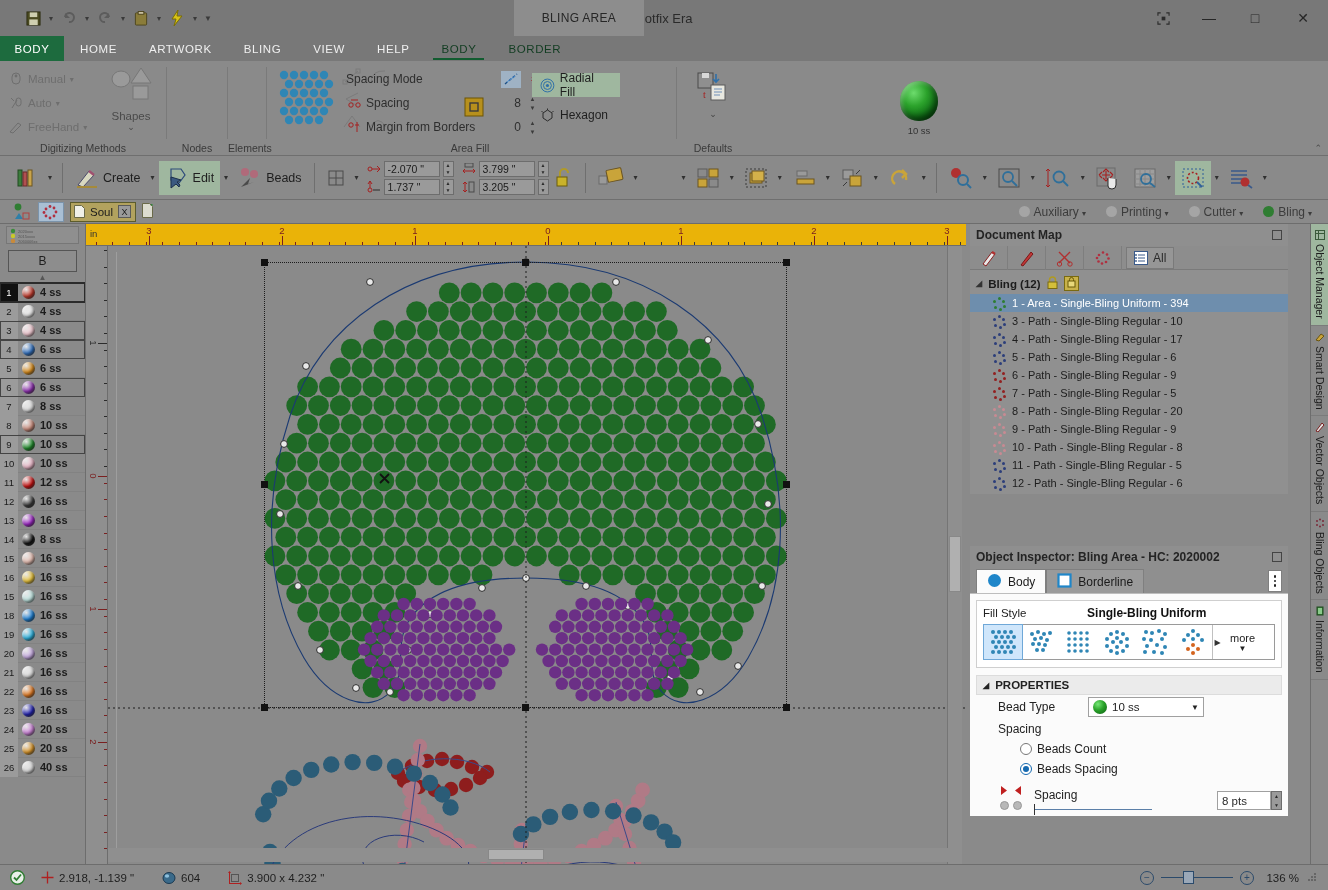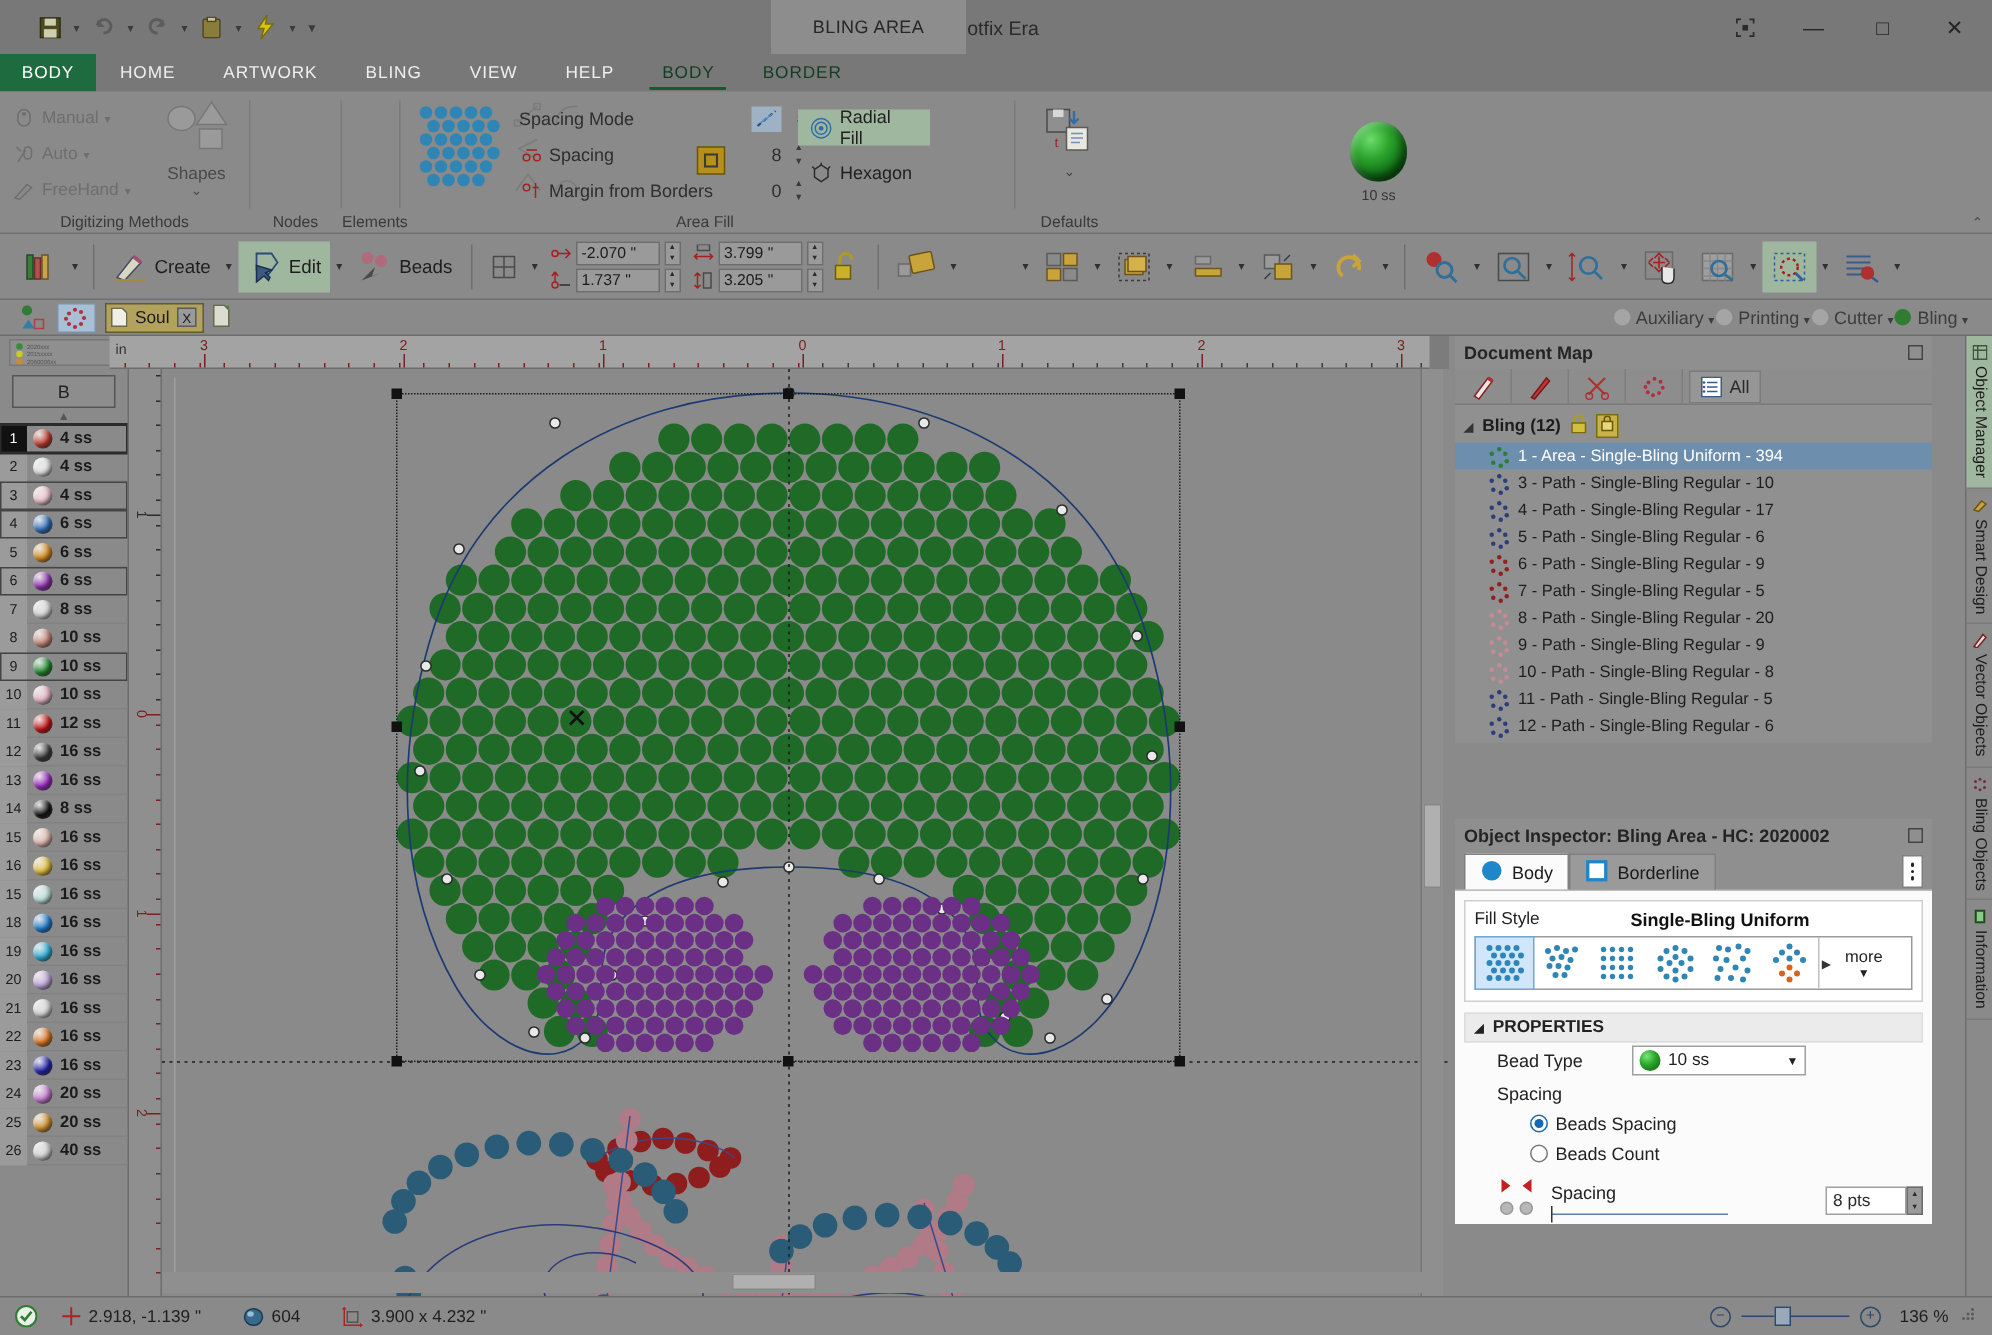--- a/index.html
+++ b/index.html
@@ -113,21 +113,21 @@
     display:flex; align-items:center; border-bottom:1px solid #6d6d6d;
   }
   .fileTab{
     display:flex;align-items:center;gap:5px;height:20px;padding:0 4px 0 3px;margin-left:6px;
     background:#b2a25e; border:1px solid #5c5c2c; font-size:11.5px;color:#1b1b1b;
   }
   .fileTab .x{ width:13px;height:13px;background:#9a9a9a;border:1px solid #5a5a5a;font-size:9px;display:flex;align-items:center;justify-content:center;}
   .layerbtns{ display:flex;align-items:center;gap:4px;padding-left:8px;}
   .lbtn{ width:26px;height:20px;display:flex;align-items:center;justify-content:center;}
   .lbtn.sel{ background:#a9bfd4;border:1px solid #7b93aa;}
-  .rtoggles{ position:absolute; right:16px; display:flex;align-items:center;gap:1px;font-size:12px;color:#3c3c3c;}
+  .rtoggles{ position:absolute; right:16px; display:flex;align-items:center;gap:20px;font-size:12px;color:#3c3c3c;}
   .rtoggles span.dot{ width:11px;height:11px;border-radius:50%;background:#a5a5a5;display:inline-block;margin-right:4px;vertical-align:-1px;}
   .rtoggles span.dot.green{ background:#2f7d32; }
   .rtoggles .cv{font-size:8px;margin-left:3px;}
 
   
   .leftpal{
     position:absolute; left:0; top:224px; width:86px; height:640px;
     background:#8a8a8a; border-right:1px solid #6d6d6d; overflow:hidden;
   }
   .palhdr{ height:18px; margin:2px 6px 0; border:1px solid #777; background:#8f8f8f;}
@@ -136,21 +136,21 @@
   .upcv{ text-align:center;font-size:8px;color:#555;height:11px;line-height:11px;}
   .beadrow{ display:flex;align-items:center; height:19px; border-bottom:1px solid #828282;}
   .beadrow .idx{ width:18px;text-align:center;font-size:9.5px;color:#1b1b1b;background:#9b9b9b;height:19px;line-height:19px;}
   .beadrow.sel .idx{ background:#111; color:#fff; }
   .beadrow .sw{ width:13px;height:13px;border-radius:50%;margin:0 5px 0 4px; box-shadow:inset -2px -2px 3px rgba(0,0,0,.45), inset 1px 1px 2px rgba(255,255,255,.5);}
   .beadrow .nm{ font-size:11px;font-weight:bold;color:#1b1b1b;}
   .beadrow.boxed{ outline:1px solid #444; outline-offset:-1px; }
   .beadrow.sel{ outline:2px solid #2b2b2b; outline-offset:-1px;}
 
   
-  .hruler{ position:absolute; left:73px; top:224px; width:880px; height:22px; background:#a3a3a3; border-bottom:1px solid #6d6d6d;}
+  .hruler{ position:absolute; left:86px; top:224px; width:880px; height:22px; background:#eab308; border-bottom:1px solid #6d6d6d;}
   .hruler .unit{ position:absolute;left:4px;top:4px;font-size:9.5px;color:#333;}
   .hruler .tick{ position:absolute;bottom:0;width:1px;background:#7a2020;}
   .hruler .lbl{ position:absolute;top:1px;font-size:9.5px;color:#7a2020;transform:translateX(-50%);}
   .vruler{ position:absolute; left:86px; top:246px; width:22px; height:618px; background:#8f8f8f; border-right:1px solid #6d6d6d;}
   .vruler .tick{ position:absolute;right:0;height:1px;}
   .vruler .lbl{ position:absolute;left:2px;font-size:9.5px;transform:translateY(-50%);}
 
   .canvas{
     position:absolute; left:108px; top:246px; width:858px; height:618px;
     background:#8a8a8a; overflow:hidden;
@@ -2118,26 +2118,26 @@
           <span class="combo">
             <span class="mini"></span>
             <span style="flex:1">10 ss</span>
             <span style="font-size:8px">▼</span>
           </span>
         </div>
         <div class="prow" style="height:20px">
           <span class="plab">Spacing</span>
         </div>
         <div class="radio">
+          <span class="rd"></span>
+          <span>Beads Count</span>
+        </div>
+        <div class="radio">
           <span class="rd on"></span>
           <span>Beads Spacing</span>
-        </div>
-        <div class="radio">
-          <span class="rd"></span>
-          <span>Beads Count</span>
         </div>
         <div style="display:flex;align-items:flex-end;padding-left:22px;margin-top:6px;gap:10px">
           <div style="display:flex;flex-direction:column;align-items:center;gap:2px">
             <div style="display:flex;gap:4px">
               <span><svg width="11" height="11" viewBox="0 0 11 11">
                     <path d="M2 1 L2 10 M3 1 L9 5.5 L3 10 Z" fill="#c02020"></path>
                   </svg></span>
               <span><svg width="11" height="11" viewBox="0 0 11 11">
                     <path d="M9 1 L9 10 M8 1 L2 5.5 L8 10 Z" fill="#c02020"></path>
                   </svg></span>

